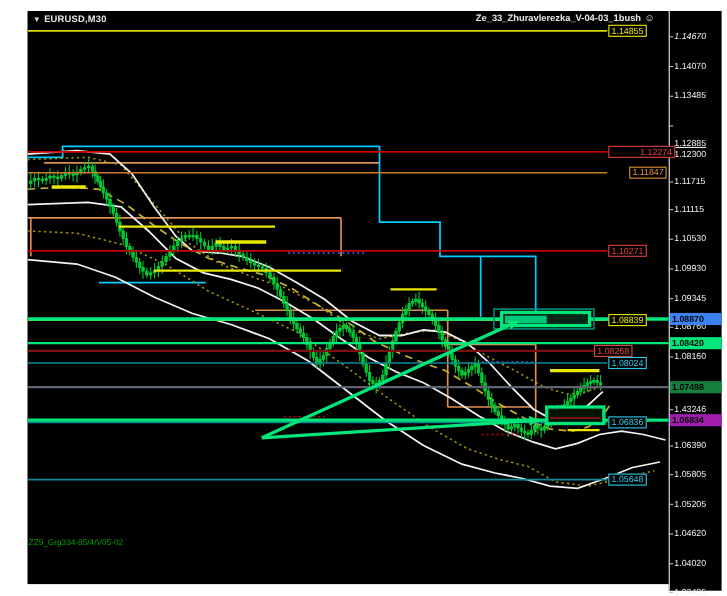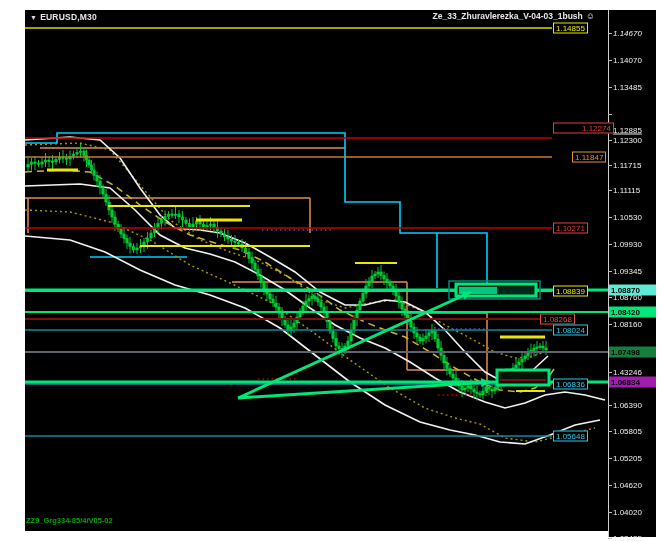--- a/index.html
+++ b/index.html
@@ -6,21 +6,21 @@
     font-family:"Liberation Sans", sans-serif;}
   #stage{position:relative;width:661px;height:542px;background:#ffffff;}
   #chart-bg{position:absolute;left:25px;top:10px;width:583px;height:521px;background:#000;}
   #axis-bg{position:absolute;left:608px;top:10px;width:47px;height:527px;background:#000;border-left:1px solid #cfcfcf;}
   svg{position:absolute;left:0;top:0;}
   .sym{position:absolute;left:30px;top:12px;color:#e8e8e8;font-size:8.5px;font-weight:bold;letter-spacing:.2px;}
   .sym .tri{color:#dadada;font-size:7px;margin-right:3px;}
   .title-right{position:absolute;top:11px;right:66px;color:#e8e8e8;font-size:8.5px;font-weight:bold;white-space:nowrap;}
   .smiley{font-size:9px;margin-left:3px;color:#e8e8e8;}
   .anchor-tri{position:absolute;top:2px;left:565px;color:#fff;font-size:7px;}
-  .watermark{position:absolute;left:26px;top:516px;color:#00a400;font-size:7.5px;white-space:nowrap;font-weight:bold;}
+  .watermark{position:absolute;left:26px;top:488px;color:#00a400;font-size:7.5px;white-space:nowrap;}
   .axis-label{position:absolute;left:613px;color:#efefef;font-size:8px;transform:translateY(-50%);}
   .tick{position:absolute;left:608px;width:4px;height:1px;background:#bbb;}
   .tag{position:absolute;left:609px;width:45px;font-size:8px;font-weight:bold;color:#000;text-align:left;
        padding:1px 0 1px 2px;transform:translateY(-50%);}
   .lvl{position:absolute;font-size:8px;background:#000;padding:0 2px;transform:translateY(-50%);white-space:nowrap;}
 </style>
 </head>
 <body>
 
 <div id="stage">
@@ -464,28 +464,28 @@
       <div class="axis-label" style="top: 458px;">1.05205</div>
       <div class="tick" style="top: 458px;"></div>
       <div class="axis-label" style="top: 485px;">1.04620</div>
       <div class="tick" style="top: 485px;"></div>
       <div class="axis-label" style="top: 512px;">1.04020</div>
       <div class="tick" style="top: 512px;"></div>
       <div class="axis-label" style="top: 538px;">1.03435</div>
       <div class="tick" style="top: 538px;"></div>
     </div>
   <div id="price-tags">
-      <div class="tag" style="top: 290px; background: #5eead4; color: rgb(0, 0, 0);">1.08870</div>
+      <div class="tag" style="top: 290px; background: #3b82f6; color: rgb(0, 0, 0);">1.08870</div>
       <div class="tag" style="top: 312px; background: rgb(0, 230, 122); color: rgb(0, 0, 0);">1.08420</div>
       <div class="tag" style="top: 352px; background: #15803d; color: rgb(0, 0, 0);">1.07498</div>
       <div class="tag" style="top: 382px; background: #a21caf; color: rgb(0, 0, 0);">1.06834</div>
     </div>
   <div id="level-labels">
       <div class="lvl" style="top: 28px; left: 553px; border: 1px solid rgb(232, 232, 0); color: rgb(232, 232, 0);">1.14855</div>
-      <div class="lvl" style="top: 128px; left: 553px; border: 1px solid rgb(224, 64, 64); color: rgb(224, 64, 64); padding-left: 28px;">1.12274</div>
+      <div class="lvl" style="top: 138px; left: 553px; border: 1px solid rgb(224, 64, 64); color: rgb(224, 64, 64); padding-left: 28px;">1.12274</div>
       <div class="lvl" style="top: 157px; left: 572px; border: 1px solid rgb(224, 144, 64); color: rgb(224, 144, 64); text-align: center;">1.11847</div>
       <div class="lvl" style="top: 228px; left: 553px; border: 1px solid rgb(224, 64, 64); color: rgb(224, 64, 64);">1.10271</div>
       <div class="lvl" style="top: 291px; left: 553px; border: 1px solid rgb(232, 232, 0); color: rgb(232, 232, 0);">1.08839</div>
       <div class="lvl" style="top: 319px; left: 540px; border: 1px solid rgb(224, 80, 64); color: rgb(224, 80, 64);">1.08268</div>
       <div class="lvl" style="top: 330px; left: 553px; border: 1px solid rgb(48, 200, 232); color: rgb(48, 200, 232);">1.08024</div>
       <div class="lvl" style="top: 384px; left: 553px; border: 1px solid rgb(48, 200, 232); color: rgb(48, 200, 232);">1.06836</div>
       <div class="lvl" style="top: 436px; left: 553px; border: 1px solid rgb(48, 200, 232); color: rgb(48, 200, 232);">1.05648</div>
     </div>
 </div>
 

